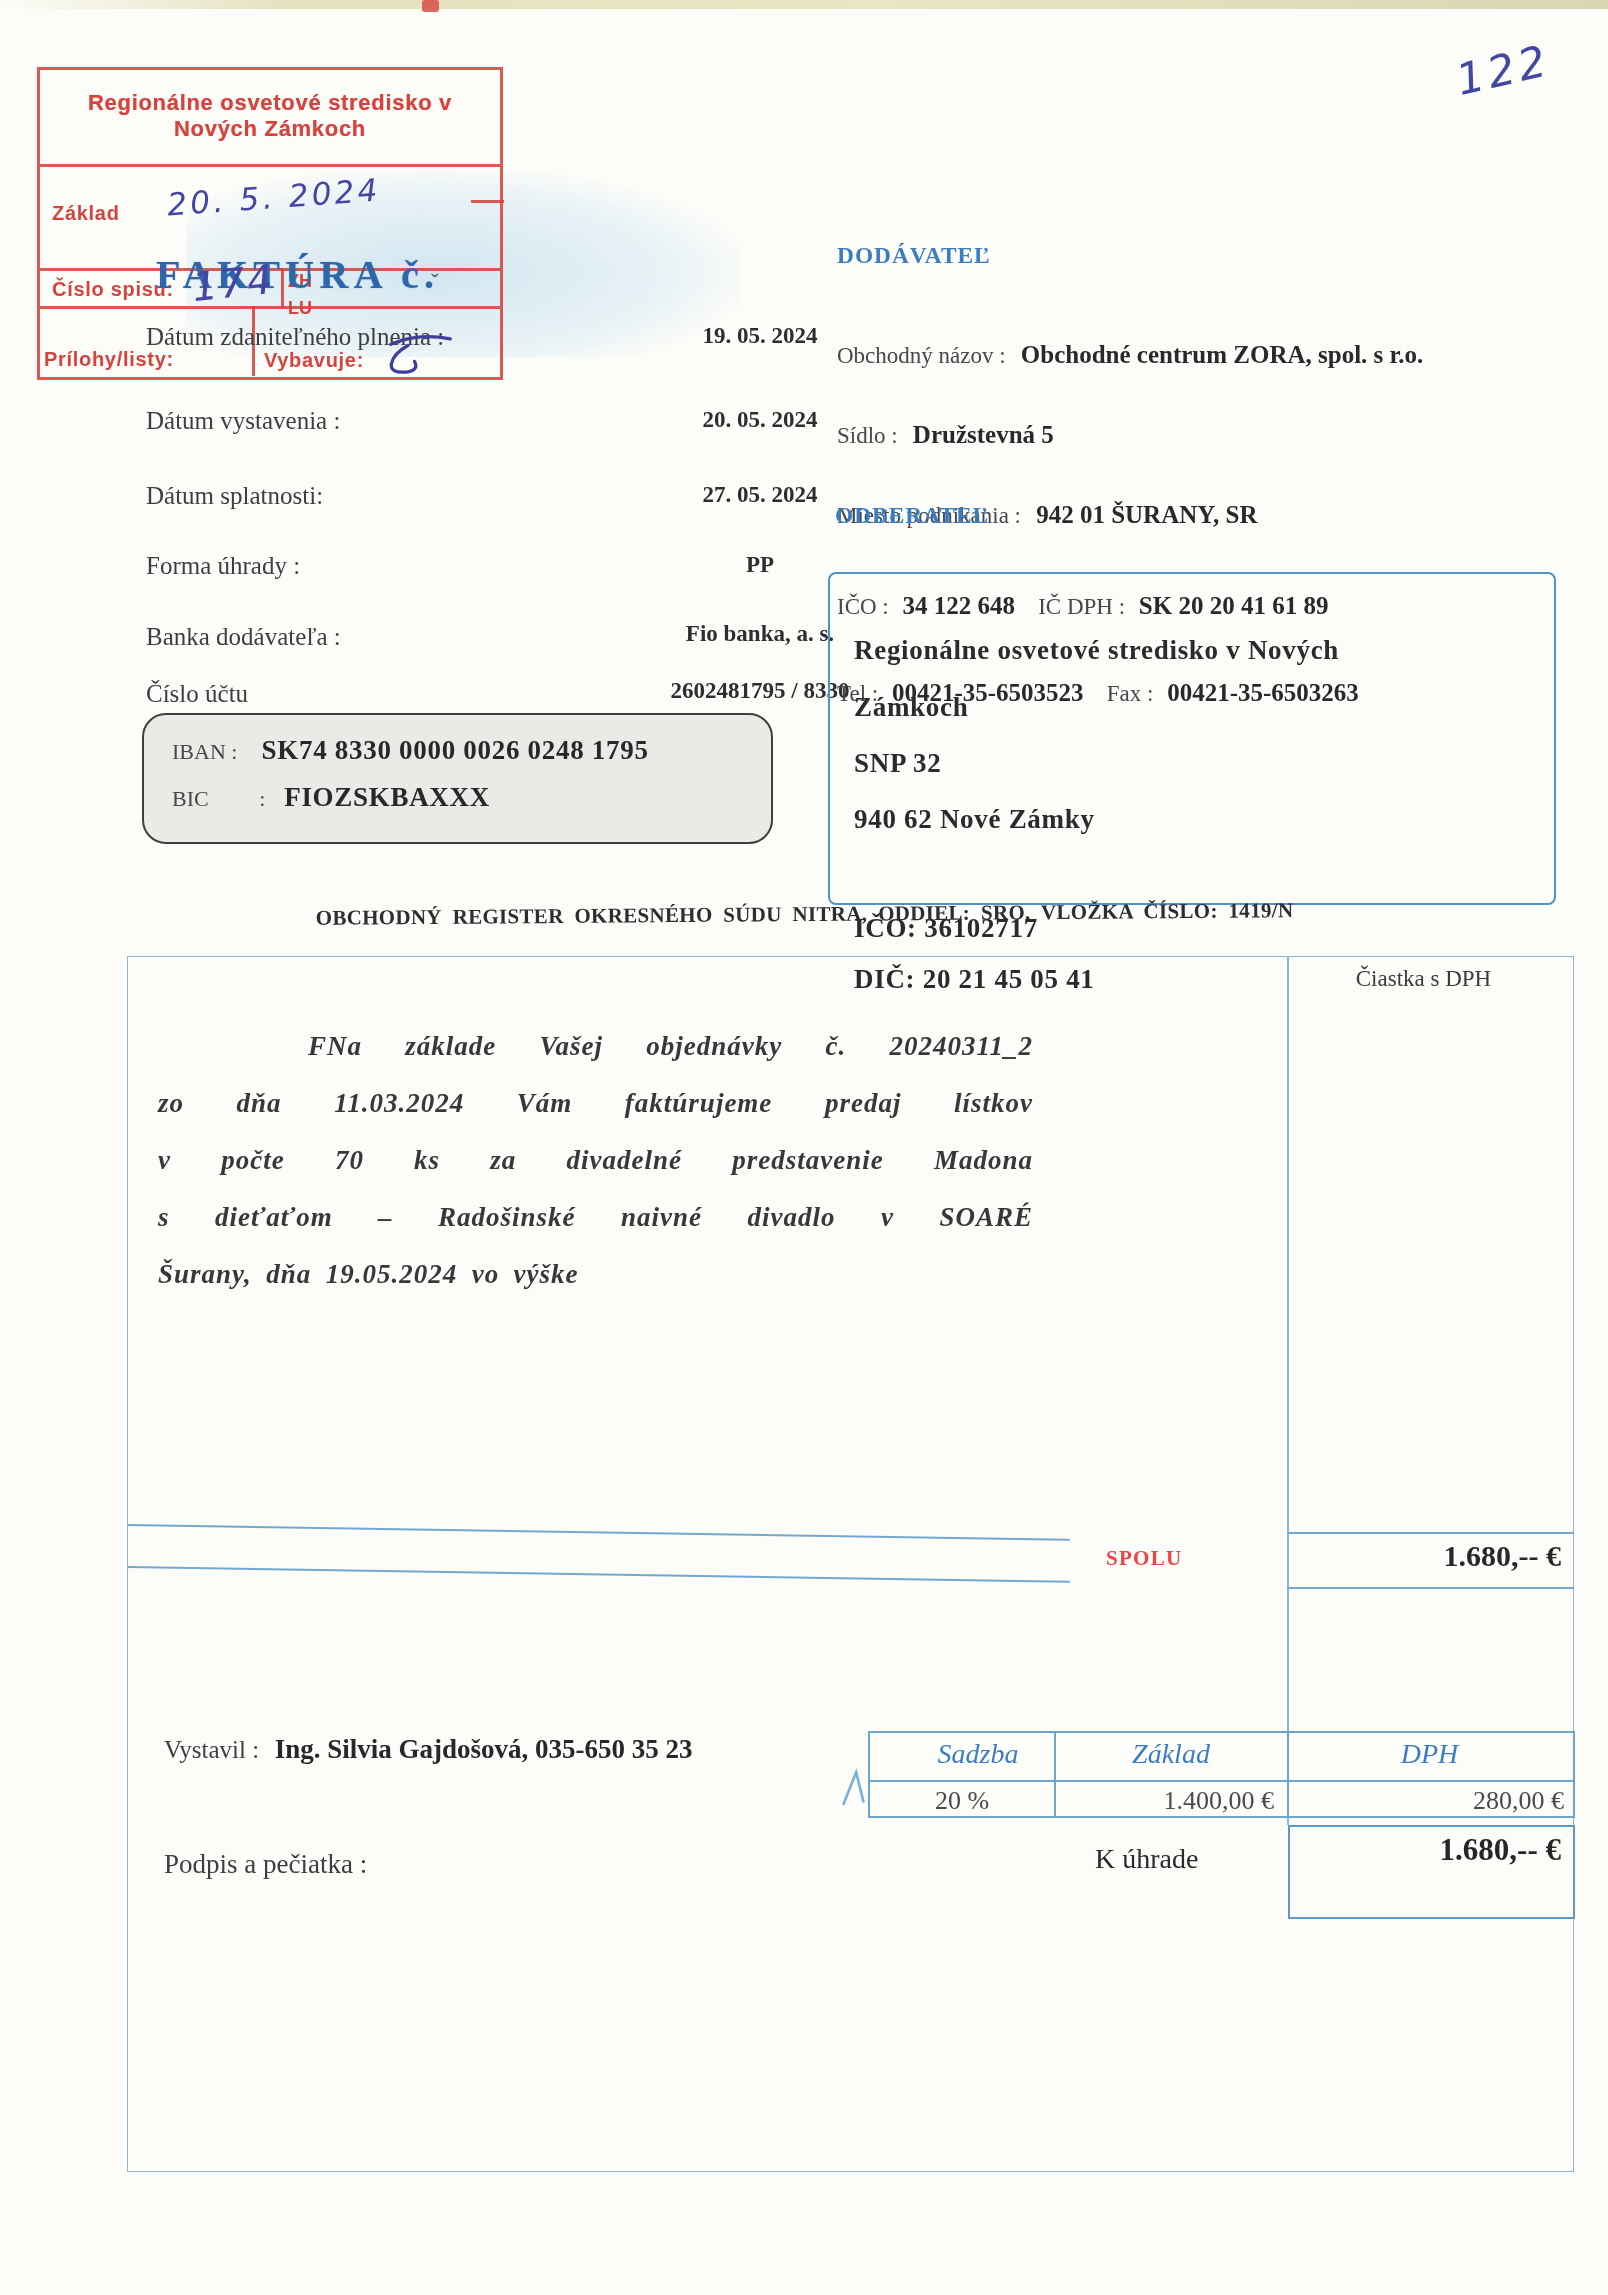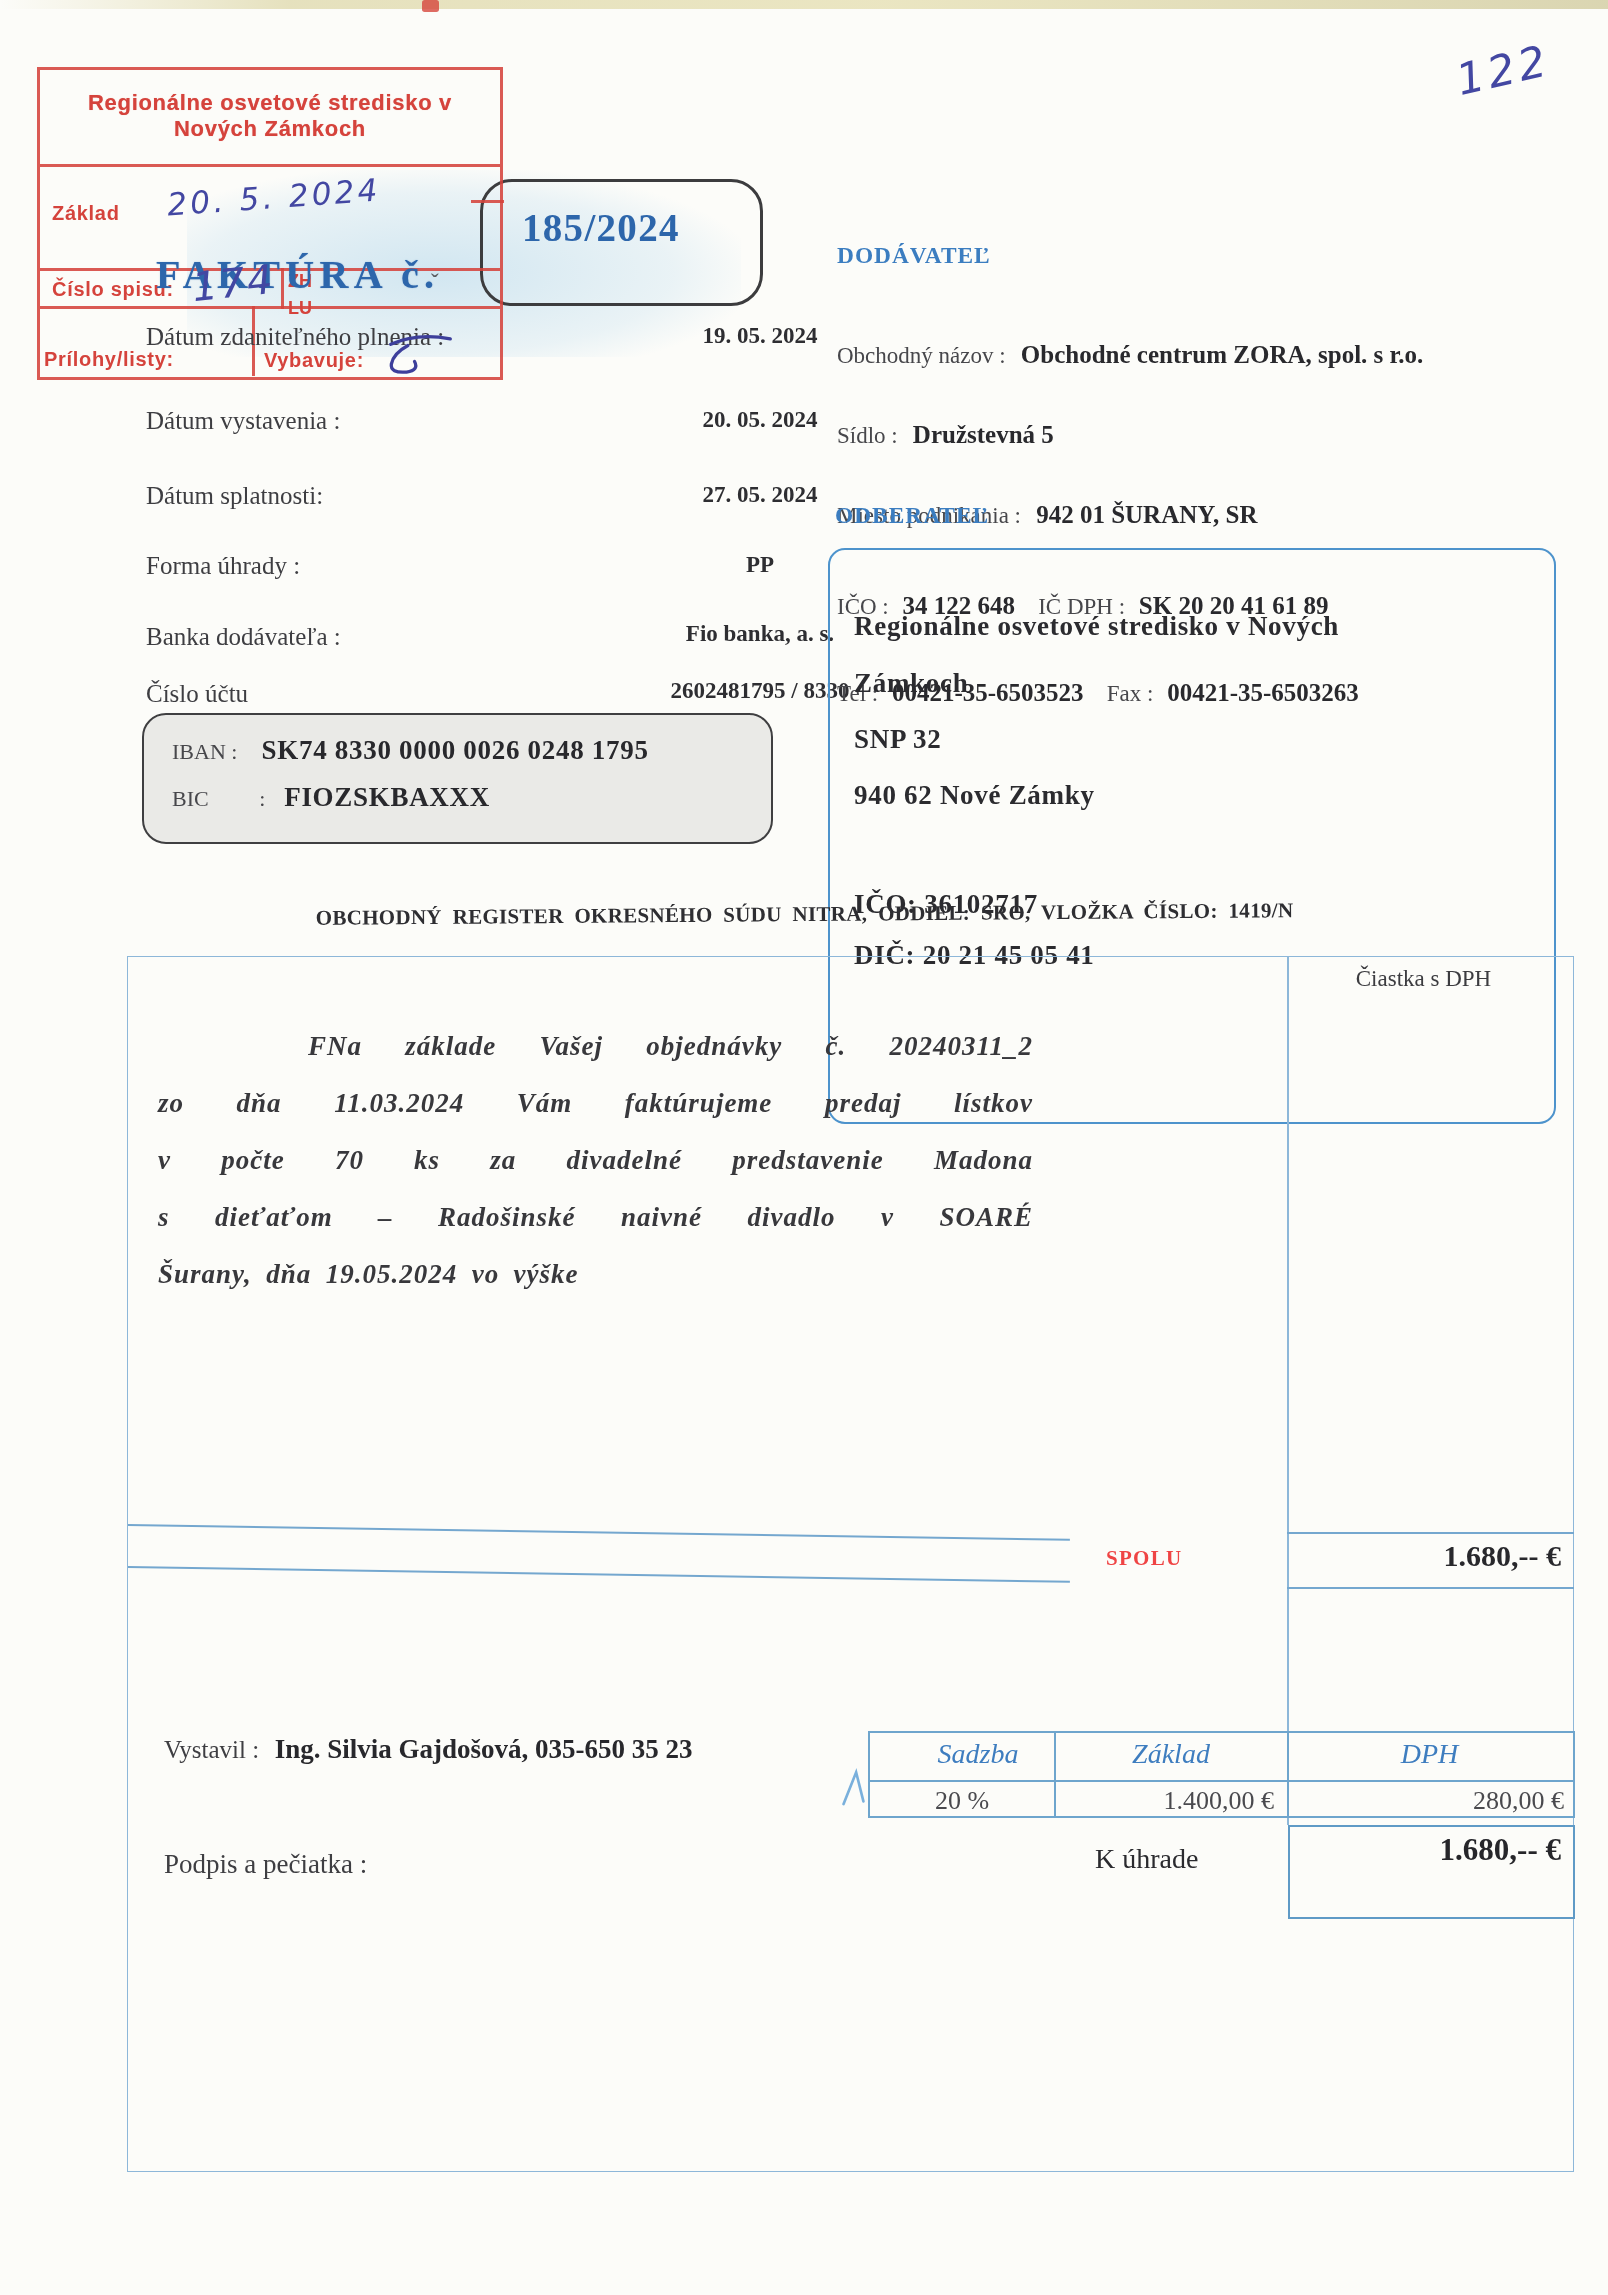--- a/index.html
+++ b/index.html
@@ -44,22 +44,22 @@
   
   .iban-box{left:142px;top:713px;width:631px;height:131px;box-sizing:border-box;
     background:#eaeae7;border:2.7px solid #3f3f41;border-radius:24px;z-index:3;}
   .iban-row{position:absolute;left:28px;font-size:22px;color:#47474b;}
   .iban-val{font-size:27px;font-weight:bold;color:#28282c;letter-spacing:0.7px;}
   
   .sec-head{font-size:23.4px;font-weight:bold;color:#3b7dc0;letter-spacing:1px;}
   .sup-row{position:absolute;white-space:nowrap;font-size:23px;color:#47474b;}
   .sup-row b{font-size:25px;color:#29292d;}
   
-  .cust-box{left:828px;top:548px;width:728px;height:576px;box-sizing:border-box;
-    border:2.7px solid #4d93cc;border-radius:17px;}
+  .cust-box{left:828px;top:572px;width:728px;height:333px;box-sizing:border-box;
+    border:2.7px solid #4d93cc;border-radius:8px;}
   .cust-line{position:absolute;left:24px;font-size:27px;font-weight:bold;color:#2b2b2f;letter-spacing:0.7px;white-space:nowrap;}
   
   .register{left:0;top:902px;width:1609px;text-align:center;font-size:21px;font-weight:bold;
     color:#2e2e32;letter-spacing:0.3px;word-spacing:5.3px;transform:rotate(-.45deg);}
   
   .main-table{left:127px;top:956px;width:1447px;height:1216px;box-sizing:border-box;
     border:1.3px solid #8db7d9;}
   .mt-divider{position:absolute;left:1159px;top:0;width:2px;height:868px;background:#8db7d9;}
   .amount-head{position:absolute;left:1162px;top:9.4px;width:267px;text-align:center;
     font-size:23px;color:#3c3c40;}
@@ -91,23 +91,20 @@
 <body>
 
 <div class="page">
 
   <div class="abs scan-top"></div>
   <div class="abs scan-speck"></div>
   <div class="abs smudge"></div>
 
   <div class="abs hand hand-122">122</div>
 
-  <div class="abs num-box">
-    <div class="num-text">185/2024</div>
-  </div>
 
   <div class="abs stamp">
     <div class="hline" style="left:0;right:0;top:94px;height:2.7px;"></div>
     <div class="hline" style="left:431px;width:33px;top:130px;height:2.7px;"></div>
     <div class="hline" style="left:0;right:0;top:198px;height:2.7px;"></div>
     <div class="hline" style="left:0;right:0;top:236px;height:2.7px;"></div>
     <div class="vline" style="left:241px;top:198px;width:2.7px;height:41px;"></div>
     <div class="vline" style="left:212px;top:236px;width:2.7px;height:70px;"></div>
     <div class="stamp-title">Regionálne osvetové stredisko v Nových Zámkoch</div>
     <div class="stamp-label" style="left:12px;top:132px;">Základ</div>

